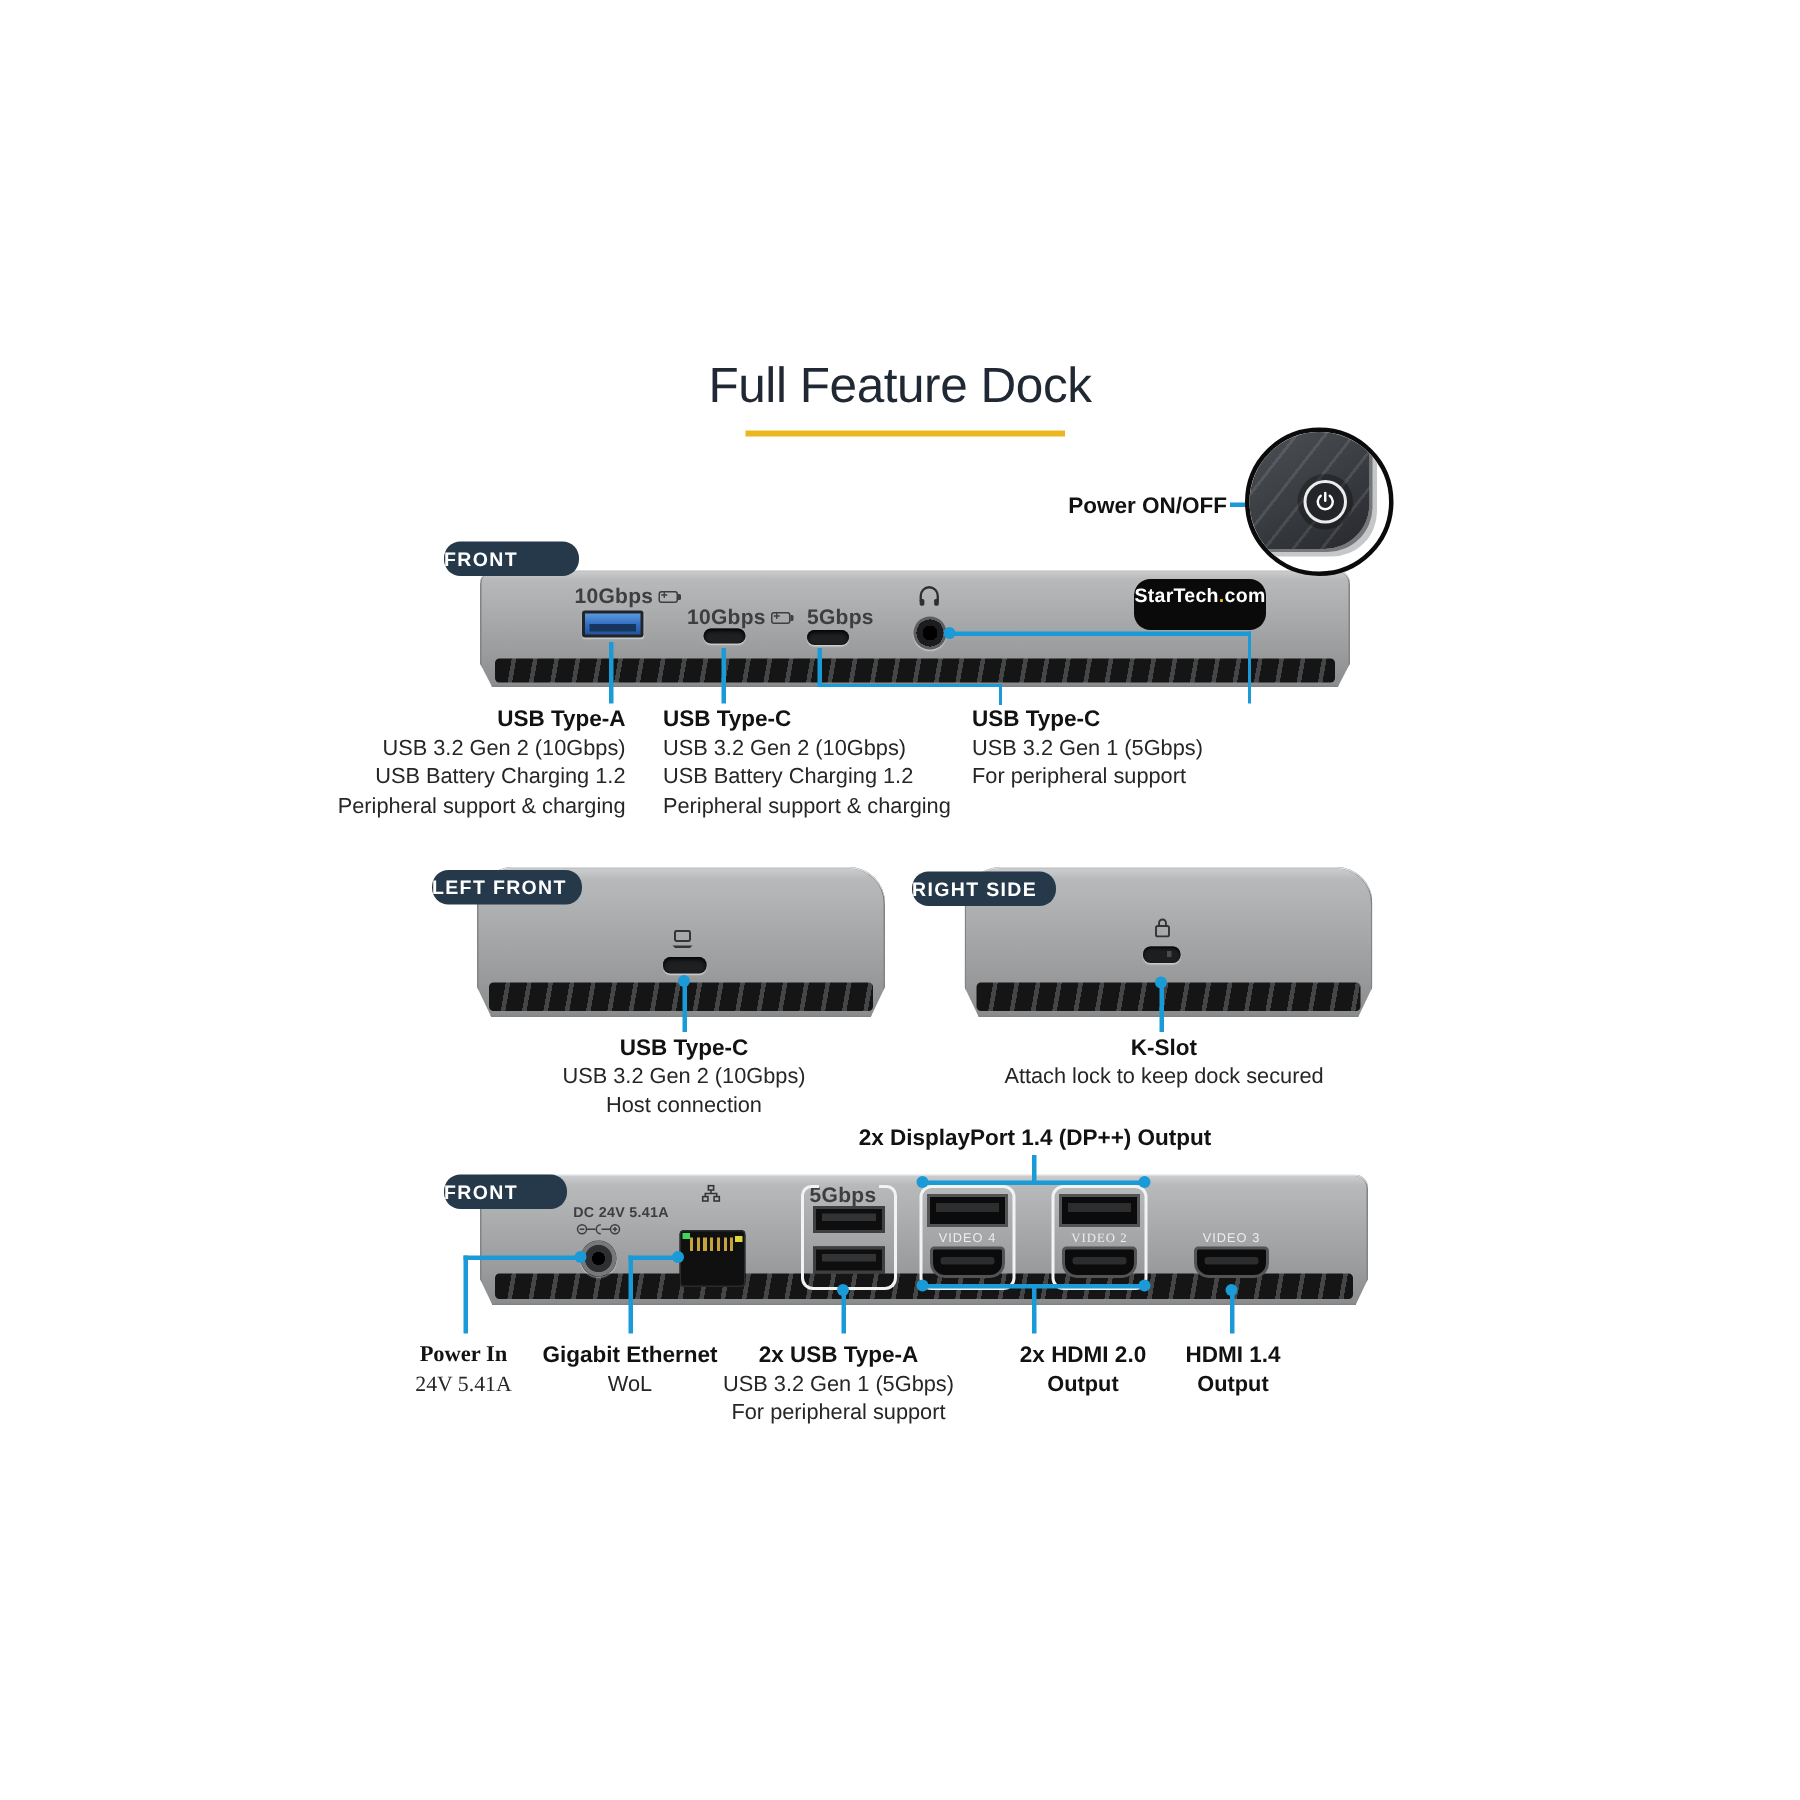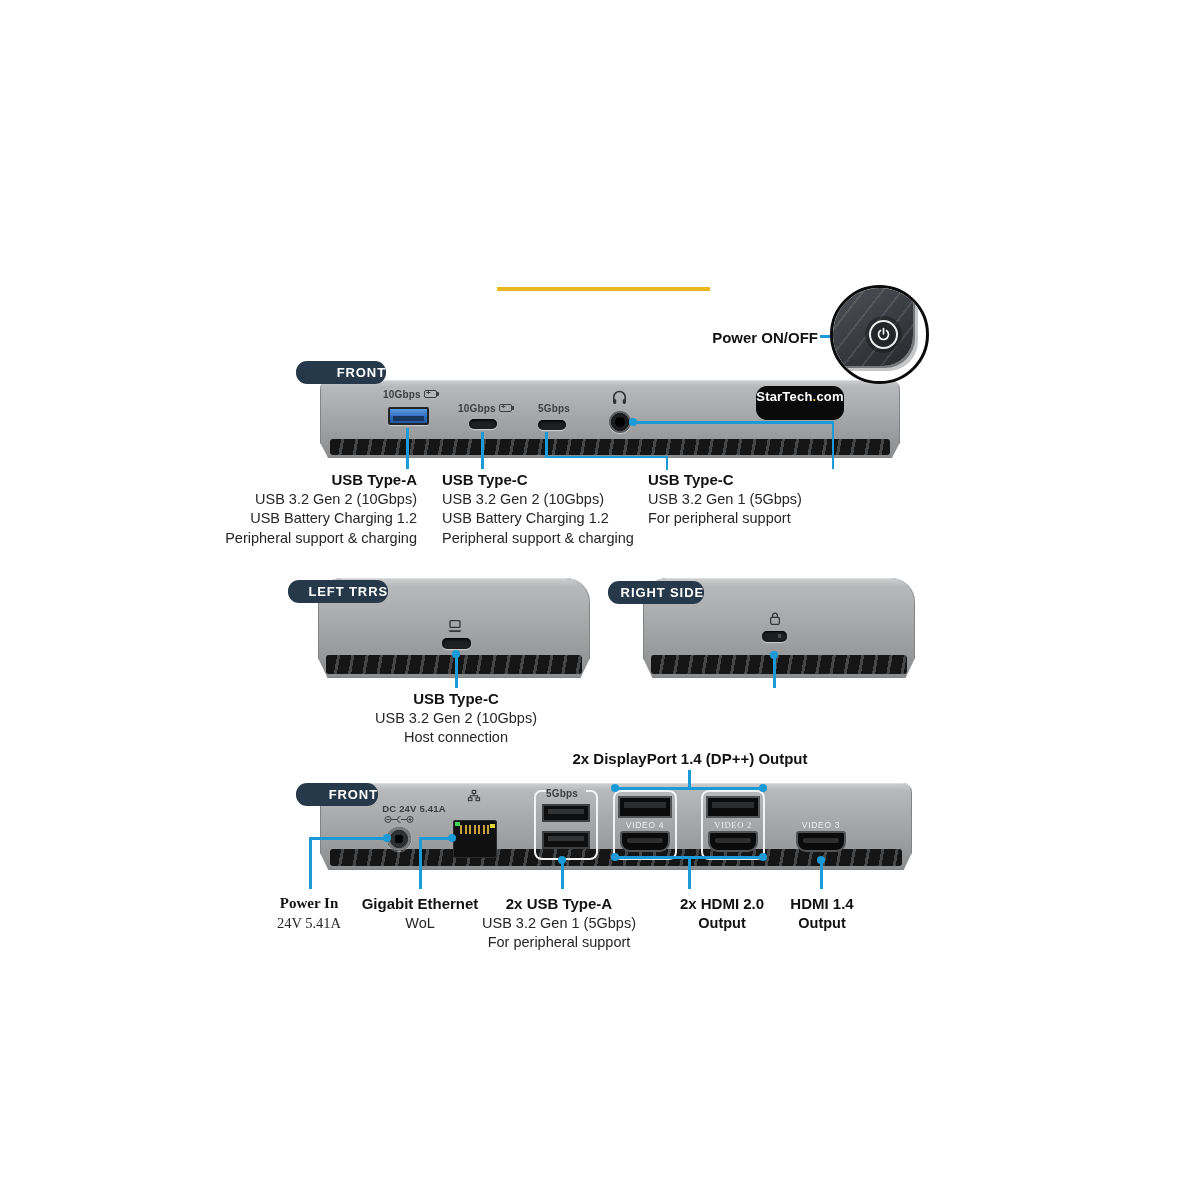--- a/index.html
+++ b/index.html
@@ -8,42 +8,42 @@
     position:relative;width:1200px;height:1200px;margin:0 auto;background:#fff;
     font-family:"Liberation Sans","DejaVu Sans",sans-serif;overflow:hidden;
   }
   .title{
     position:absolute;left:600px;top:238px;transform:translateX(-50%);
     font-size:33px;font-weight:normal;color:#1f2833;letter-spacing:-0.3px;white-space:nowrap;
   }
   .rule{position:absolute;left:497px;top:287px;width:213px;height:4px;background:#ecb71e;}
   .badge{
     position:absolute;background:#25394a;color:#fff;font-weight:bold;font-size:13px;
-    letter-spacing:0.9px;padding:4px 0;border-radius:11px;text-align:right;z-index:6;white-space:nowrap;
+    letter-spacing:0.9px;padding:4px 0;border-radius:11px;text-align:left;z-index:6;white-space:nowrap;
   }
   .device{
     position:absolute;z-index:1;
     background:linear-gradient(180deg,#cfd0d2 0%,#b8b9bb 8%,#a9aaac 40%,#9a9b9d 72%,#8a8b8d 100%);
     box-shadow:inset 0 1px 0 #dddee0, inset 0 0 0 1px #828385;
   }
   .vent{
     position:absolute;z-index:2;
     background:repeating-linear-gradient(100deg,#151515 0 11px,#454648 11px 14px);
     border-radius:3px;
   }
   .blue-h,.blue-v{position:absolute;background:#1a9bd7;z-index:4;}
   .blue-h{height:2.5px;}
   .blue-v{width:2.5px;}
   .blue-dot{position:absolute;width:8px;height:8px;border-radius:50%;background:#1a9bd7;z-index:4;}
   .callout{position:absolute;font-size:14.5px;line-height:19.5px;color:#262626;z-index:3;white-space:nowrap;}
   .callout .hd{font-weight:bold;color:#121212;font-size:15px;}
   .callout.center{transform:translateX(-50%);text-align:center;}
   .callout.rightalign{text-align:right;}
   .callout.boldlines div{font-weight:bold;color:#121212;}
-  .print{position:absolute;font-size:10px;font-weight:bold;color:#3d3e40;z-index:3;white-space:nowrap;letter-spacing:0.2px;}
+  .print{position:absolute;font-size:14px;font-weight:bold;color:#3d3e40;z-index:3;white-space:nowrap;letter-spacing:0.2px;}
   .vlabel{position:absolute;font-size:8.5px;color:#ededee;letter-spacing:0.7px;z-index:3;white-space:nowrap;}
   .battery{
     display:inline-block;position:relative;width:13px;height:8px;border:1.4px solid #3d3e40;border-radius:2px;
     vertical-align:0px;margin-left:3px;text-align:center;
   }
   .battery::before{content:"+";position:absolute;left:1px;top:-3px;font-size:8px;font-weight:bold;color:#3d3e40;}
   .battery::after{content:"";position:absolute;right:-3.6px;top:1.2px;width:2.2px;height:3.6px;background:#3d3e40;border-radius:0 1px 1px 0;}
   .usbc{
     position:absolute;background:#1f2022;border-radius:5px;z-index:3;
     box-shadow:inset 0 1.5px 3px #000, 0 1px 1px rgba(255,255,255,0.55);
@@ -100,20 +100,21 @@
     background:#232528;border:2px solid #ececec;box-shadow:0 0 0 4px rgba(0,0,0,0.30);
     display:flex;align-items:center;justify-content:center;
   }
   .icon{position:absolute;z-index:3;}
 </style>
 </head>
 <body>
 
 <div class="canvas">
 
+  <div class="title">Full Feature Dock</div>
   <div class="rule"></div>
 
   <div class="callout rightalign" style="right:382px;top:328px;">
     <div class="hd">Power ON/OFF</div>
   </div>
   <div class="blue-h" style="left:820px;top:335px;width:31px;"></div>
   <div class="blue-dot" style="left:845px;top:332px;"></div>
 
   <div class="inset">
     <div class="corner">
@@ -174,21 +175,21 @@
     <div>USB 3.2 Gen 2 (10Gbps)</div>
     <div>USB Battery Charging 1.2</div>
     <div>Peripheral support &amp; charging</div>
   </div>
   <div class="callout" style="left:648px;top:470px;">
     <div class="hd">USB Type-C</div>
     <div>USB 3.2 Gen 1 (5Gbps)</div>
     <div>For peripheral support</div>
   </div>
 
-  <div class="badge" style="left:288px;top:580px;width:100px;">LEFT TRRS</div>
+  <div class="badge" style="left:288px;top:580px;width:100px;">LEFT FRONT</div>
   <div class="device" style="left:318px;top:578px;width:272px;height:100px;border-radius:24px 24px 10px 10px;clip-path:polygon(0 0,100% 0,100% 80%,96.5% 100%,3.5% 100%,0 80%);">
     <div class="vent" style="left:8px;right:8px;top:77px;height:19px;"></div>
   </div>
   <svg class="icon" style="left:447px;top:619px;" width="16" height="14" viewBox="0 0 24 20">
     <rect x="4.5" y="2" width="15" height="10" rx="1.4" stroke="#333436" stroke-width="2" fill="none"></rect>
     <path d="M2 16.5h20l-2.6 2.5H4.6z" fill="#333436"></path>
   </svg>
   <div class="usbc" style="left:442px;top:638px;width:29px;height:11px;"></div>
   <div class="blue-dot" style="left:452px;top:650px;"></div>
   <div class="blue-v" style="left:455px;top:653px;height:35px;"></div>
@@ -202,20 +203,24 @@
   <div class="device" style="left:643px;top:578px;width:272px;height:100px;border-radius:24px 24px 10px 10px;clip-path:polygon(0 0,100% 0,100% 80%,96.5% 100%,3.5% 100%,0 80%);">
     <div class="vent" style="left:8px;right:8px;top:77px;height:19px;"></div>
   </div>
   <svg class="icon" style="left:768px;top:611px;" width="14" height="15" viewBox="0 0 24 26">
     <rect x="4.5" y="11" width="15" height="12" rx="2" stroke="#333436" stroke-width="2.2" fill="none"></rect>
     <path d="M8 11V7.5a4 4 0 0 1 8 0V11" stroke="#333436" stroke-width="2.2" fill="none"></path>
   </svg>
   <div class="kslot" style="left:762px;top:631px;width:25px;height:11px;"></div>
   <div class="blue-dot" style="left:770px;top:651px;"></div>
   <div class="blue-v" style="left:773px;top:654px;height:34px;"></div>
+  <div class="callout center" style="left:776px;top:689px;">
+    <div class="hd">K-Slot</div>
+    <div>Attach lock to keep dock secured</div>
+  </div>
 
   <div class="callout center" style="left:690px;top:749px;">
     <div class="hd">2x DisplayPort 1.4 (DP++) Output</div>
   </div>
   <div class="blue-v" style="left:688px;top:770px;height:19px;"></div>
   <div class="blue-h" style="left:615px;top:787px;width:149px;"></div>
   <div class="blue-dot" style="left:611px;top:784px;"></div>
   <div class="blue-dot" style="left:759px;top:784px;"></div>
 
   <div class="badge" style="left:296px;top:783px;width:82px;">FRONT</div>

